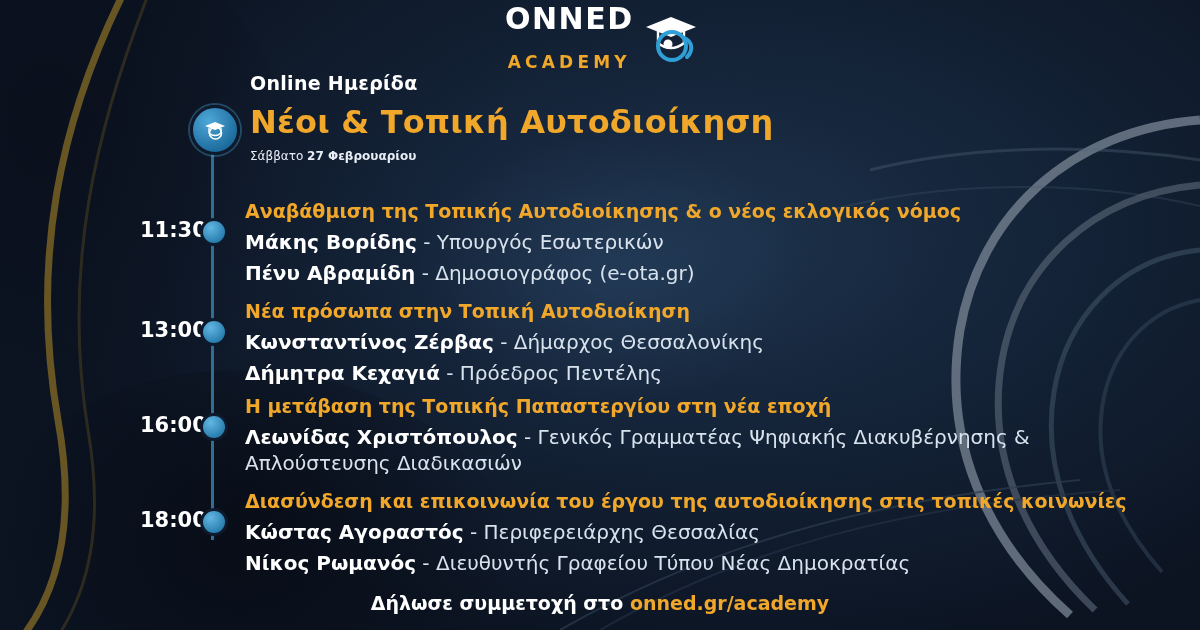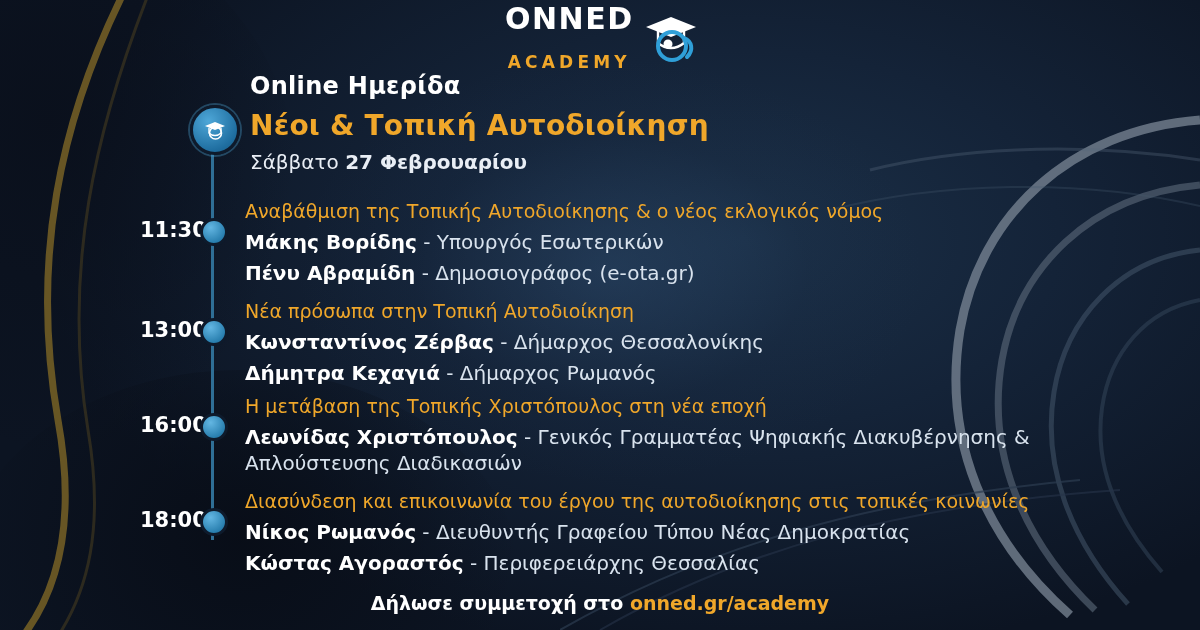--- a/index.html
+++ b/index.html
@@ -97,34 +97,34 @@
 
   
   .header {
     position: absolute;
     left: 250px;
     top: 72px;
     width: 720px;
   }
   .eyebrow {
     color: #ffffff;
-    font-size: 24px;
+    font-size: 19px;
     font-weight: bold;
     letter-spacing: 0.3px;
   }
   .title {
     color: #f0a72a;
-    font-size: 28px;
+    font-size: 32px;
     font-weight: bold;
     margin-top: 9px;
     letter-spacing: 0.2px;
   }
   .subtitle {
     color: #e9eef5;
-    font-size: 20px;
+    font-size: 12px;
     margin-top: 8px;
   }
   .subtitle b { font-weight: bold; }
 
   
   .timeline-line {
     position: absolute;
     left: 211px;
     top: 128px;
     width: 3px;
@@ -173,21 +173,21 @@
   }
   .row .content {
     position: absolute;
     left: 105px;
     top: 0;
     width: 920px;
   }
   .sess-title {
     color: #f0a72a;
     font-size: 19px;
-    font-weight: normal;
+    font-weight: bold;
     line-height: 1.25;
   }
   .speaker {
     color: #d9e3ee;
     font-size: 20px;
     margin-top: 5px;
     line-height: 1.3;
   }
   .speaker b {
     color: #ffffff;
@@ -292,46 +292,46 @@
 
   <div class="row" style="top:300px;">
     <div class="time">13:00</div>
     <div class="dot"></div>
     <div class="content">
       <div class="sess-title">Νέα πρόσωπα στην Τοπική Αυτοδιοίκηση</div>
       <div class="speaker">
         <b>Κωνσταντίνος Ζέρβας</b><span> - Δήμαρχος Θεσσαλονίκης</span>
       </div>
       <div class="speaker">
-        <b>Δήμητρα Κεχαγιά</b><span> - Δήμαρχος Ρωμανός</span>
+        <b>Δήμητρα Κεχαγιά</b><span> - Πρόεδρος Πεντέλης</span>
       </div>
     </div>
   </div>
 
   <div class="row" style="top:395px;">
     <div class="time">16:00</div>
     <div class="dot"></div>
     <div class="content">
-      <div class="sess-title">Η μετάβαση της Τοπικής Χριστόπουλος στη νέα εποχή</div>
+      <div class="sess-title">Η μετάβαση της Τοπικής Παπαστεργίου στη νέα εποχή</div>
       <div class="speaker">
         <b>Λεωνίδας Χριστόπουλος</b><span> - Γενικός Γραμματέας Ψηφιακής Διακυβέρνησης &amp; Απλούστευσης Διαδικασιών</span>
       </div>
     </div>
   </div>
 
   <div class="row" style="top:490px;">
     <div class="time">18:00</div>
     <div class="dot"></div>
     <div class="content">
       <div class="sess-title">Διασύνδεση και επικοινωνία του έργου της αυτοδιοίκησης στις τοπικές κοινωνίες</div>
       <div class="speaker">
+        <b>Κώστας Αγοραστός</b><span> - Περιφερειάρχης Θεσσαλίας</span>
+      </div>
+      <div class="speaker">
         <b>Νίκος Ρωμανός</b><span> - Διευθυντής Γραφείου Τύπου Νέας Δημοκρατίας</span>
-      </div>
-      <div class="speaker">
-        <b>Κώστας Αγοραστός</b><span> - Περιφερειάρχης Θεσσαλίας</span>
       </div>
     </div>
   </div>
 
   <div class="footer">
     <span>Δήλωσε συμμετοχή στο </span><span class="link">onned.gr/academy</span>
   </div>
 
 </div>
 

